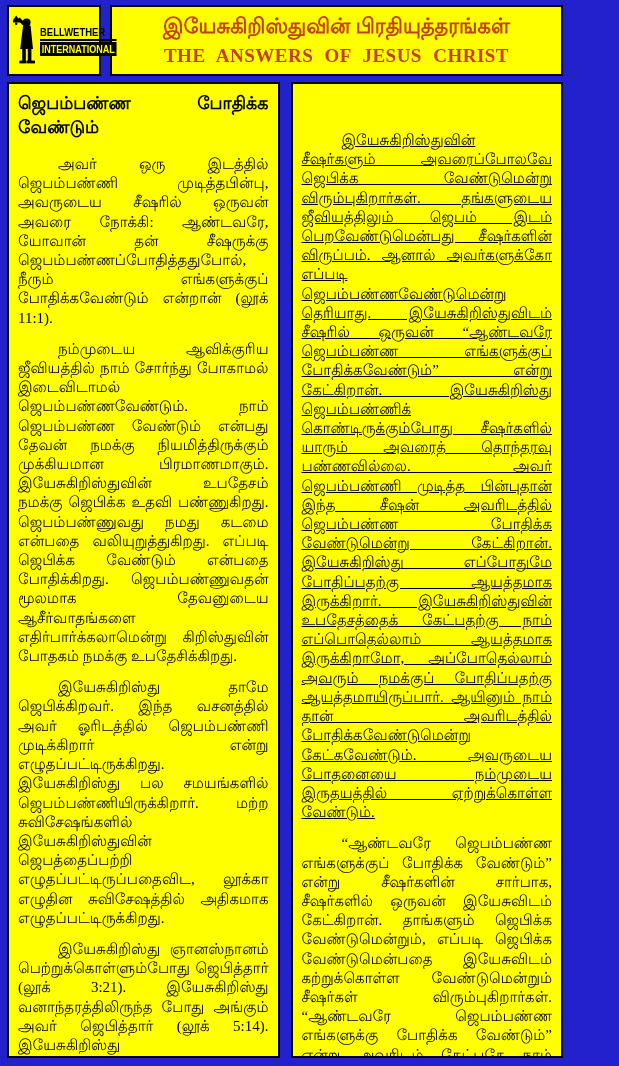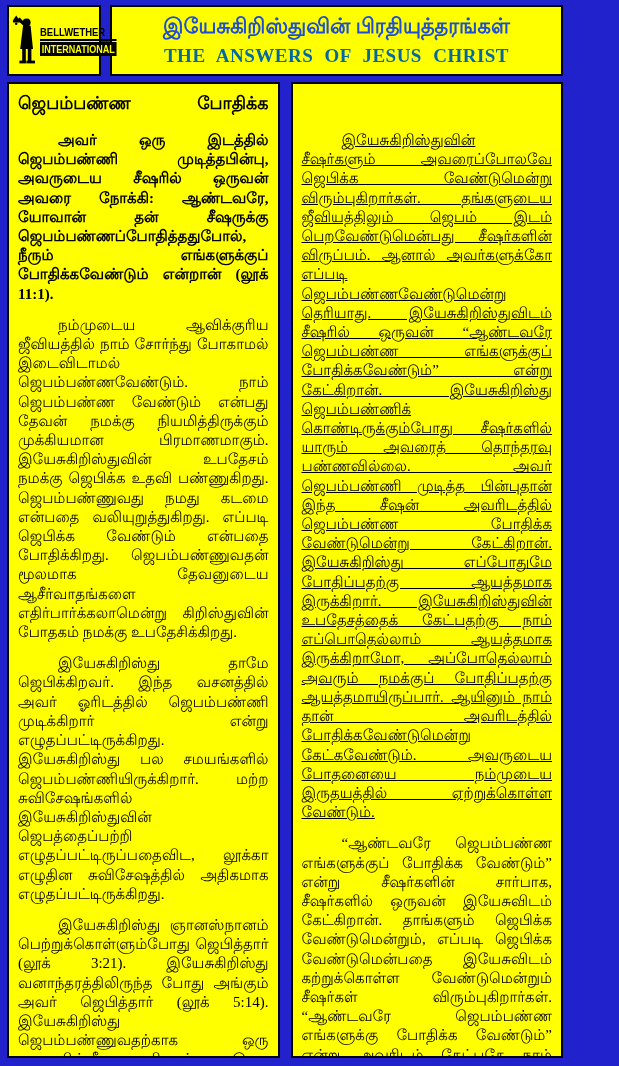--- a/index.html
+++ b/index.html
@@ -36,37 +36,37 @@
     font-family:"Liberation Sans", sans-serif; font-weight:bold; font-size:10.5px;
     white-space:nowrap; margin-top:1px;
   }
   .logo-line2.inverted { background:#000; color:#ffff00; padding:1px 2px; }
   .logo-line2.plain { color:#000; }
   .title-box {
     flex:1 1 auto;
     display:flex; flex-direction:column; align-items:center; justify-content:center;
     gap:4px; padding:2px 4px;
   }
-  .tamil-title { font-weight:bold; font-size:21px; color:#1d4ed8; white-space:nowrap; }
+  .tamil-title { font-weight:bold; font-size:21px; color:#c2410c; white-space:nowrap; }
   .english-title {
-    font-weight:bold; font-size:19px; color:#0369a1;
+    font-weight:bold; font-size:19px; color:#c2410c;
     letter-spacing:0.5px; word-spacing:6px; white-space:nowrap;
   }
   
   .body-row { flex:1 1 auto; display:flex; gap:11px; min-height:0; }
   .column {
     flex:1 1 0;
     padding:5px 9px 10px 9px;
     overflow:hidden;
     font-size:15px; line-height:19.2px;
     text-align:justify;
     color:#000;
   }
   .column p { margin:0 0 12px 0; text-indent:40px; }
-  .column p.bold { font-weight:bold;margin-top:16px; }
+  .column p.bold { font-weight:normal;margin-top:16px; }
   .heading { font-weight:bold; font-size:17.5px; line-height:24px; margin:2px 0 12px 0; }
   .heading-line1 { display:flex; justify-content:space-between; }
   .rc-first { margin-top:42px !important;text-decoration:underline; }
 </style>
 </head>
 <body>
 
 <div class="page">
 
   <div class="header">
@@ -100,20 +100,21 @@
   </div>
 
   <div class="body-row">
 
     <div class="box column">
       <div class="heading">
         <div class="heading-line1">
           <span>ஜெபம்பண்ண</span>
           <span>போதிக்க</span>
         </div>
+        <div>வேண்டும்</div>
       </div>
       <p class="bold">அவர் ஒரு இடத்தில் ஜெபம்பண்ணி முடித்தபின்பு, அவருடைய சீஷரில் ஒருவன் அவரை நோக்கி: ஆண்டவரே, யோவான் தன் சீஷருக்கு ஜெபம்பண்ணப்போதித்ததுபோல், நீரும் எங்களுக்குப் போதிக்கவேண்டும் என்றான் (லூக் 11:1).</p>
       <p>நம்முடைய ஆவிக்குரிய ஜீவியத்தில் நாம் சோர்ந்து போகாமல் இடைவிடாமல் ஜெபம்பண்ணவேண்டும். நாம் ஜெபம்பண்ண வேண்டும் என்பது தேவன் நமக்கு நியமித்திருக்கும் முக்கியமான பிரமாணமாகும். இயேசுகிறிஸ்துவின் உபதேசம் நமக்கு ஜெபிக்க உதவி பண்ணுகிறது. ஜெபம்பண்ணுவது நமது கடமை என்பதை வலியுறுத்துகிறது. எப்படி ஜெபிக்க வேண்டும் என்பதை போதிக்கிறது. ஜெபம்பண்ணுவதன் மூலமாக தேவனுடைய ஆசீர்வாதங்களை எதிர்பார்க்கலாமென்று கிறிஸ்துவின் போதகம் நமக்கு உபதேசிக்கிறது.</p>
       <p>இயேசுகிறிஸ்து தாமே ஜெபிக்கிறவர். இந்த வசனத்தில் அவர் ஓரிடத்தில் ஜெபம்பண்ணி முடிக்கிறார் என்று எழுதப்பட்டிருக்கிறது. இயேசுகிறிஸ்து பல சமயங்களில் ஜெபம்பண்ணியிருக்கிறார். மற்ற சுவிசேஷங்களில் இயேசுகிறிஸ்துவின் ஜெபத்தைப்பற்றி எழுதப்பட்டிருப்பதைவிட, லூக்கா எழுதின சுவிசேஷத்தில் அதிகமாக எழுதப்பட்டிருக்கிறது.</p>
       <p>இயேசுகிறிஸ்து ஞானஸ்நானம் பெற்றுக்கொள்ளும்போது ஜெபித்தார் (லூக் 3:21). இயேசுகிறிஸ்து வனாந்தரத்திலிருந்த போது அங்கும் அவர் ஜெபித்தார் (லூக் 5:14). இயேசுகிறிஸ்து ஜெபம்பண்ணுவதற்காக ஒரு மலையின்மீது ஏறி,அங்கு இரவு முழுவதும் ஜெபித்தார் (லூக் 6:12). அவர் தனிமையில் ஜெபித்திருக்கிறார் (லூக் 9:18). அவர் ஒரு சமயம் ஜெபிப்பதற்காக மலையின்மீது ஏறி, அங்கு ஜெபித்துக் கொண்டிருக்கும்போது அவர் மறுரூபமானார் (லூக் 9:28,29). இந்த வசனத்தில்கூட இயேசுகிறிஸ்து ஓரிடத்தில் ஜெபம்பண்ணுகிறார் என்று எழுதப்பட்டிருக்கிறது.</p>
     </div>
 
     <div class="box column">
       <p class="rc-first">இயேசுகிறிஸ்துவின் சீஷர்களும் அவரைப்போலவே ஜெபிக்க வேண்டுமென்று விரும்புகிறார்கள். தங்களுடைய ஜீவியத்திலும் ஜெபம் இடம் பெறவேண்டுமென்பது சீஷர்களின் விருப்பம். ஆனால் அவர்களுக்கோ எப்படி ஜெபம்பண்ணவேண்டுமென்று தெரியாது. இயேசுகிறிஸ்துவிடம் சீஷரில் ஒருவன் “ஆண்டவரே ஜெபம்பண்ண எங்களுக்குப் போதிக்கவேண்டும்” என்று கேட்கிறான். இயேசுகிறிஸ்து ஜெபம்பண்ணிக் கொண்டிருக்கும்போது சீஷர்களில் யாரும் அவரைத் தொந்தரவு பண்ணவில்லை. அவர் ஜெபம்பண்ணி முடித்த பின்புதான் இந்த சீஷன் அவரிடத்தில் ஜெபம்பண்ண போதிக்க வேண்டுமென்று கேட்கிறான். இயேசுகிறிஸ்து எப்போதுமே போதிப்பதற்கு ஆயத்தமாக இருக்கிறார். இயேசுகிறிஸ்துவின் உபதேசத்தைக் கேட்பதற்கு நாம் எப்பொதெல்லாம் ஆயத்தமாக இருக்கிறாமோ, அப்போதெல்லாம் அவரும் நமக்குப் போதிப்பதற்கு ஆயத்தமாயிருப்பார். ஆயினும் நாம் தான் அவரிடத்தில் போதிக்கவேண்டுமென்று கேட்கவேண்டும். அவருடைய போதனையை நம்முடைய இருதயத்தில் ஏற்றுக்கொள்ள வேண்டும்.</p>
       <p>“ஆண்டவரே ஜெபம்பண்ண எங்களுக்குப் போதிக்க வேண்டும்” என்று சீஷர்களின் சார்பாக, சீஷர்களில் ஒருவன் இயேசுவிடம் கேட்கிறான். தாங்களும் ஜெபிக்க வேண்டுமென்றும், எப்படி ஜெபிக்க வேண்டுமென்பதை இயேசுவிடம் கற்றுக்கொள்ள வேண்டுமென்றும் சீஷர்கள் விரும்புகிறார்கள். “ஆண்டவரே ஜெபம்பண்ண எங்களுக்கு போதிக்க வேண்டும்” என்று அவரிடம் கேட்பதே நாம் ஏறெடுக்கக்கூடிய நல்ல ஜெபமாகும். நமது ஜெபத்தில் இந்த வார்த்தைகள் இடம் பெறவேண்டும். ஏனெனில் பாரத்தோடும் ஊக்கத்தோடும், உண்மையான மனதோடும் தேவனிடத்தில் ஜெபிப்பது எளிமையான காரியமல்ல.</p>

